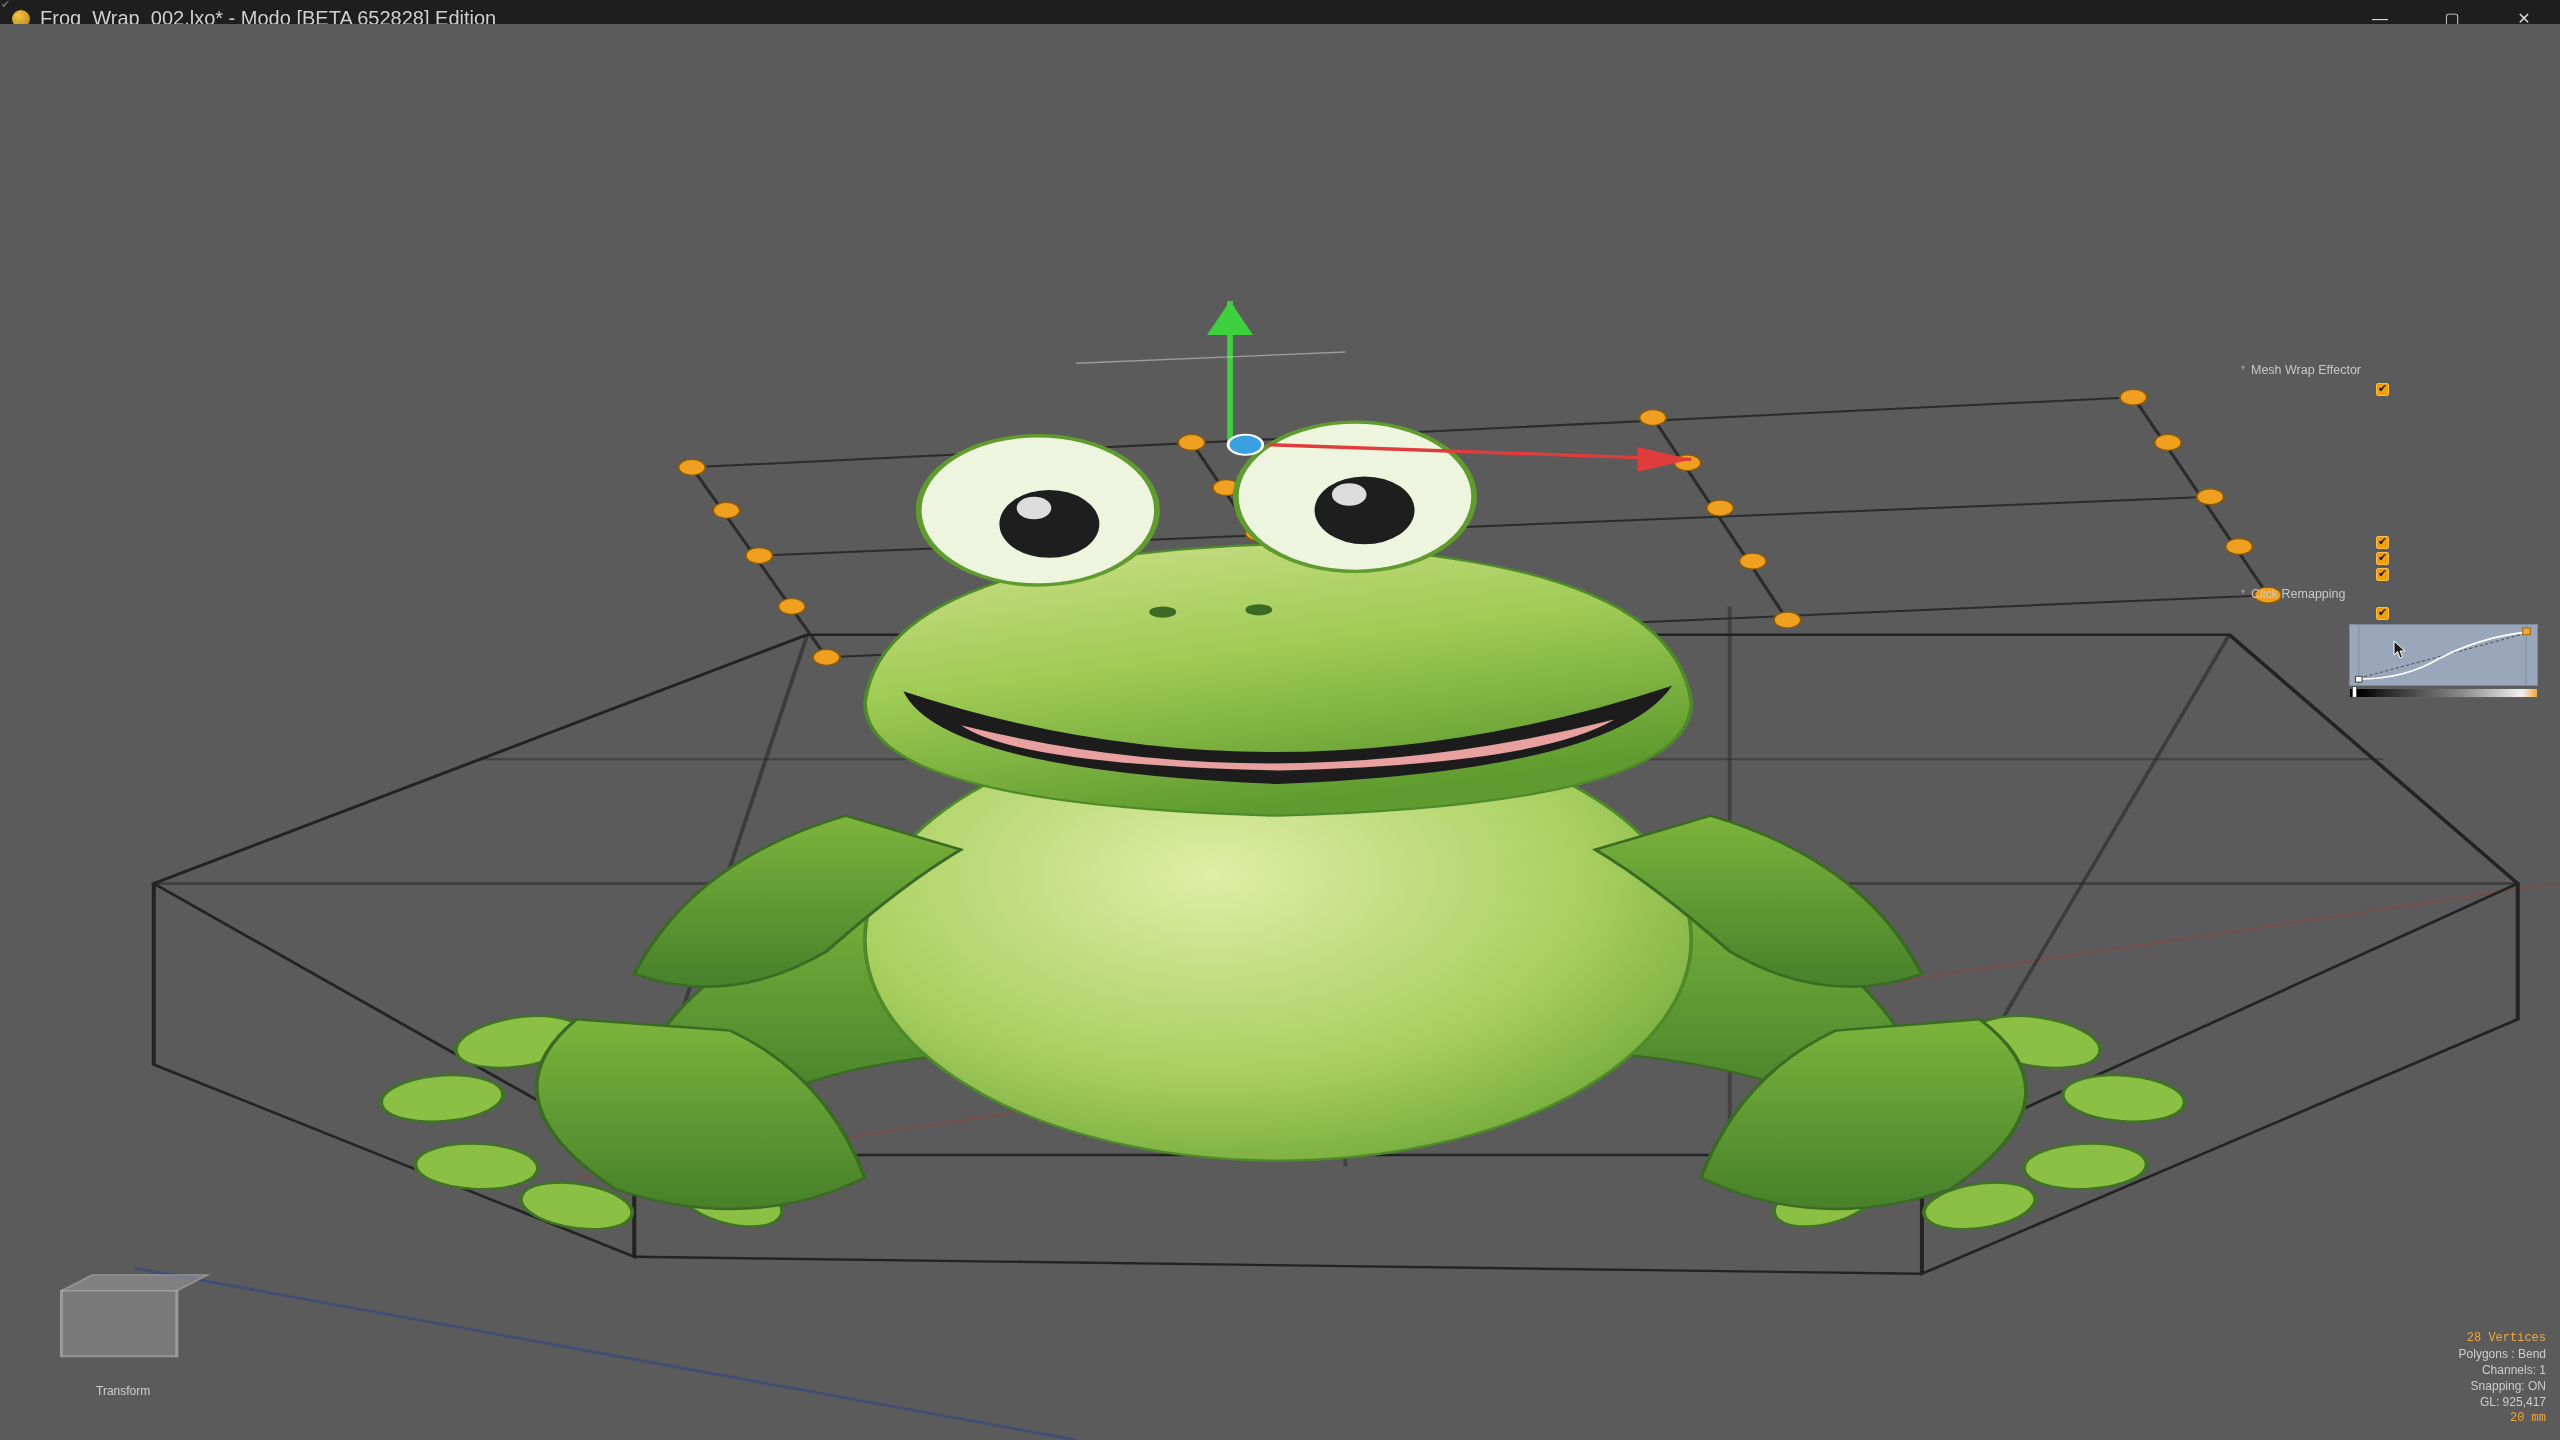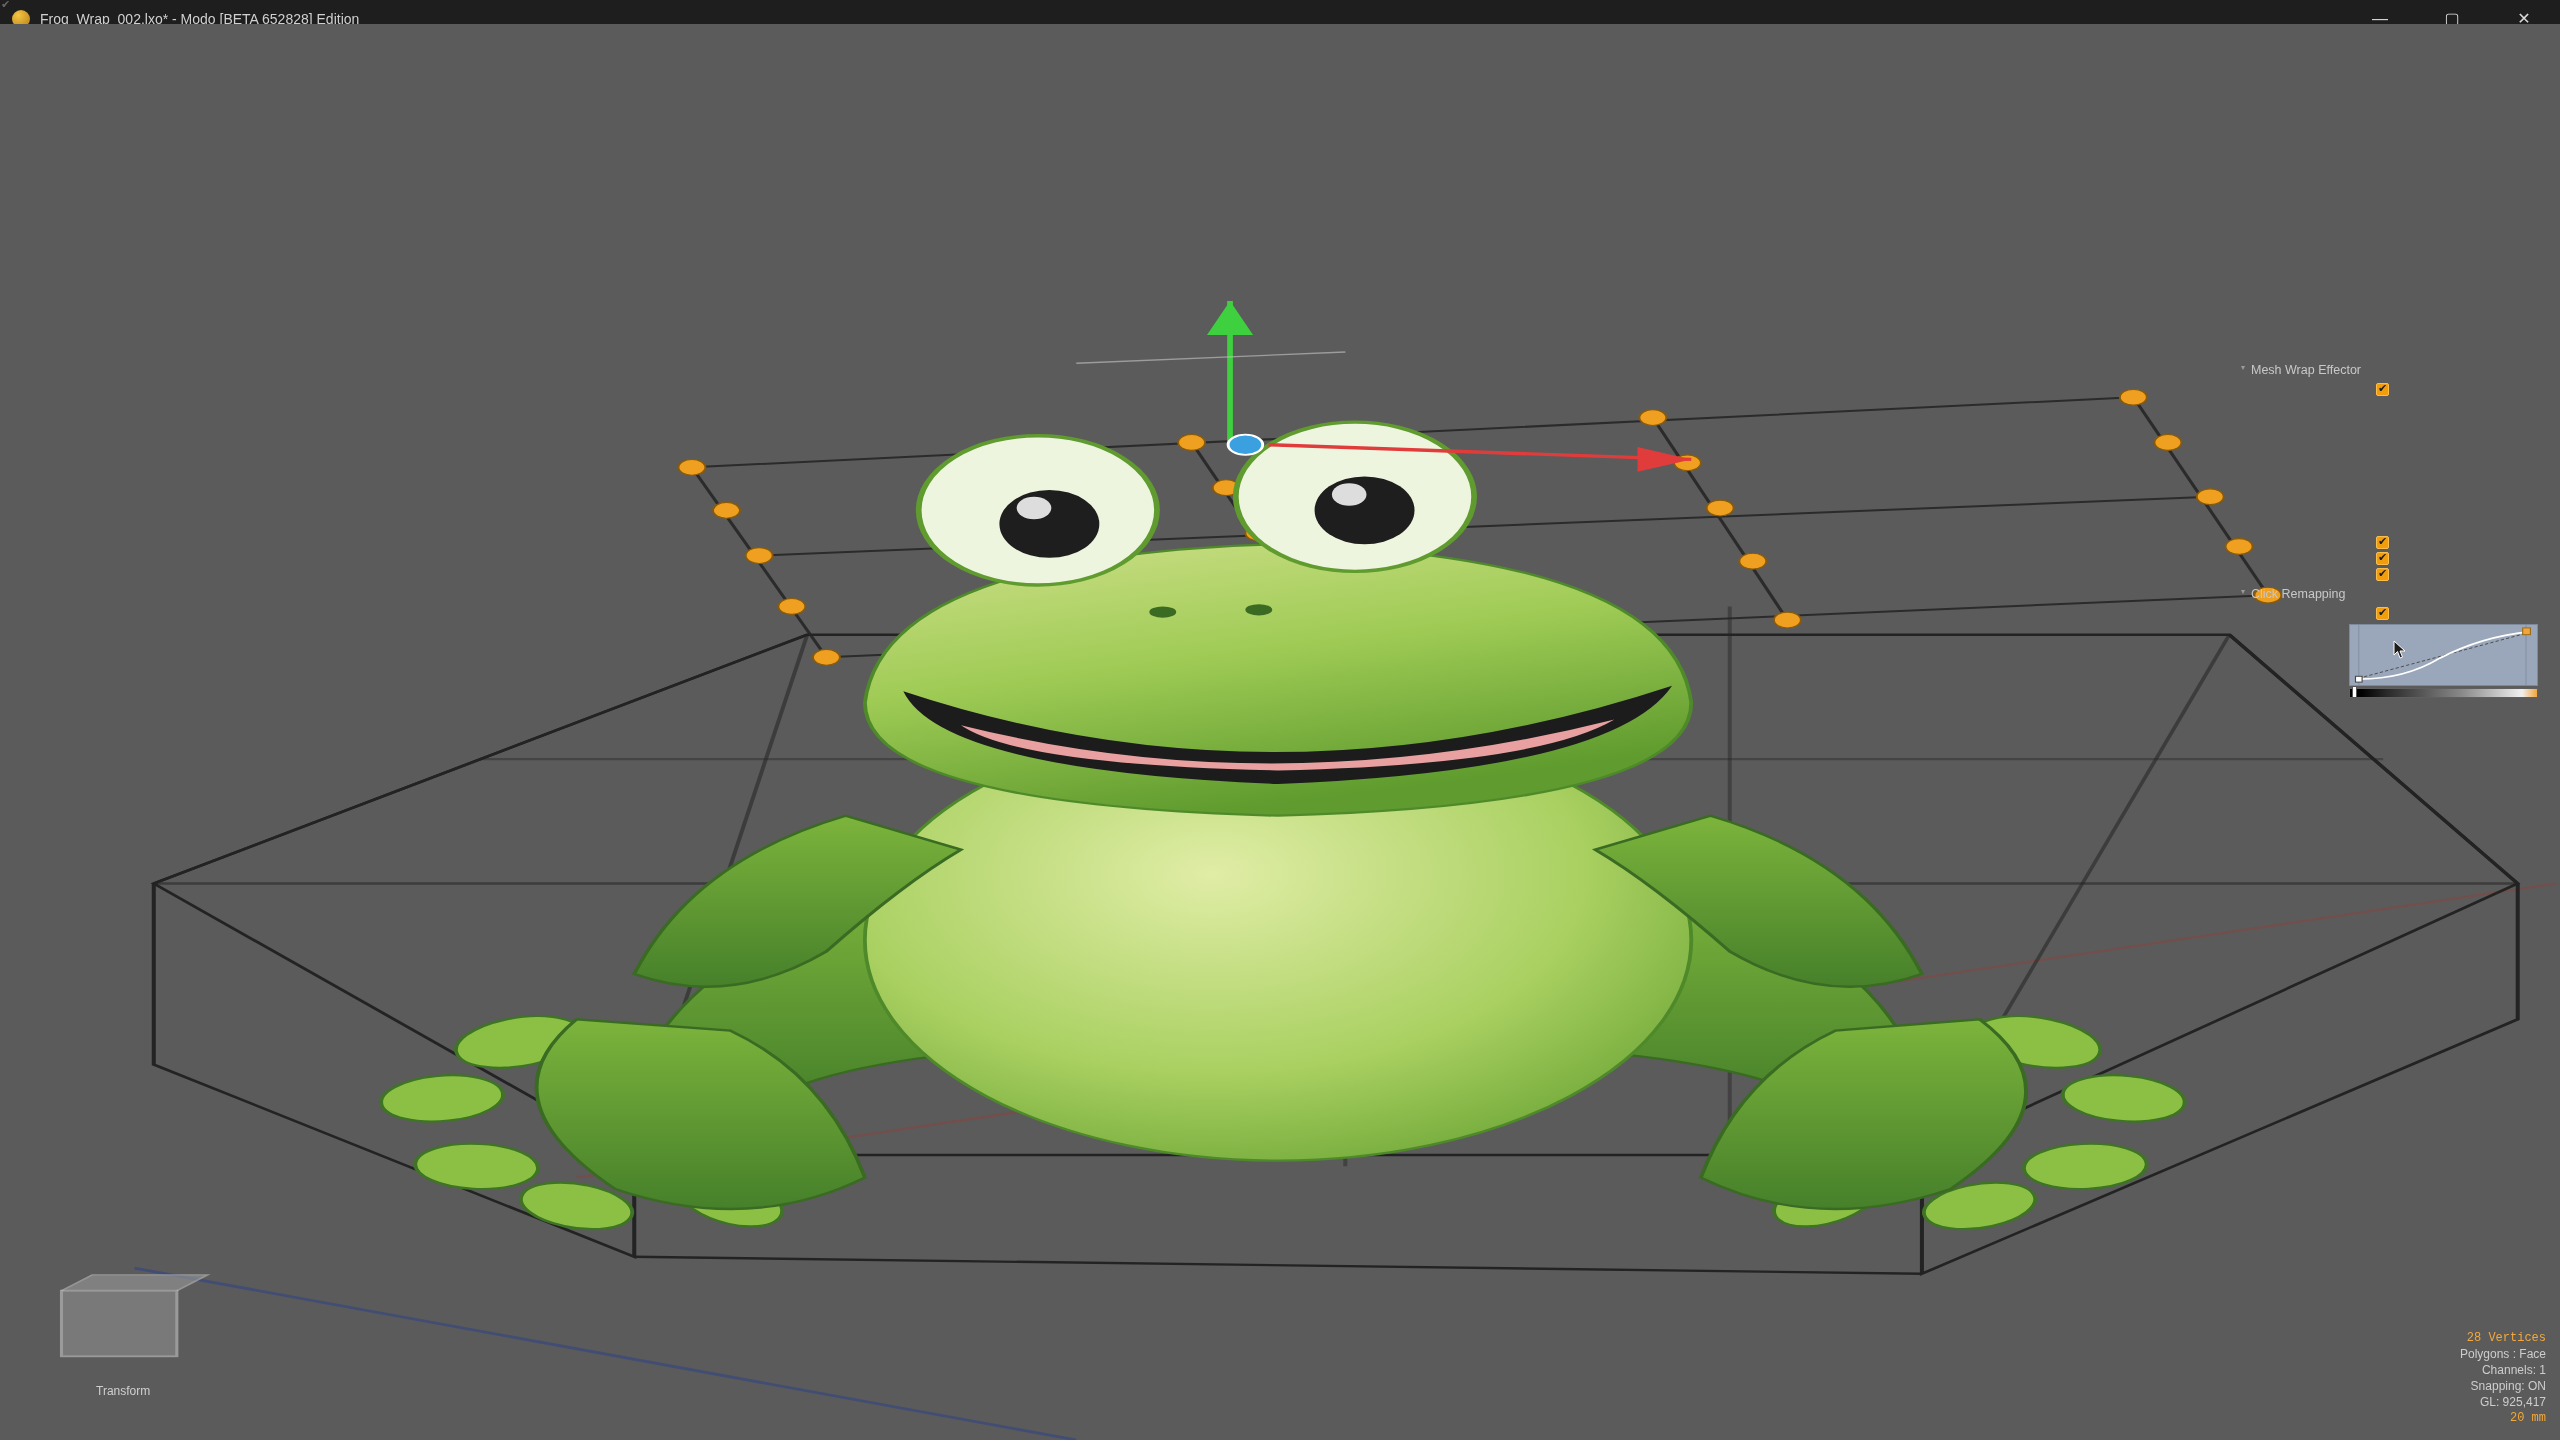--- a/index.html
+++ b/index.html
@@ -3,21 +3,21 @@
 <meta charset="utf-8">
 <style>
   * { box-sizing: border-box; margin:0; padding:0; }
   html,body { width:2560px; height:1440px; overflow:hidden; background:#3c3c3c;
     font-family:"Liberation Sans", sans-serif; color:#c8c8c8; font-size:15px; }
 
   
   #titlebar { height:37px; background:#1e1e1e; display:flex; align-items:center; }
   #titlebar .appicon { width:18px;height:18px;border-radius:50%;
     background:radial-gradient(circle at 35% 30%, #f5c542, #b07b15); margin:0 10px 0 12px; flex:0 0 auto;}
-  #titlebar .ttext { color:#d0d0d0; font-size:14px; white-space:nowrap;}
+  #titlebar .ttext { color:#d0d0d0; font-size:20px; white-space:nowrap;}
   #titlebar .spacer{flex:1}
   .wbtn{width:72px;height:37px;display:flex;align-items:center;justify-content:center;color:#d8d8d8;font-size:16px;}
 
   
   #menubar{height:22px;background:#2b2b2b;display:flex;align-items:center;position:relative;}
   #menubar .mi{padding:0 12px;font-size:13.5px;color:#bdbdbd;line-height:22px;height:22px;white-space:nowrap;}
   #modetabs{position:absolute;left:1106px;top:0;display:flex;align-items:flex-end;height:22px;}
   .mtab{padding:0 16px;height:20px;line-height:20px;font-size:13px;background:#3a3a3a;
     border:1px solid #4b4b4b;margin-right:3px;color:#c9c9c9;border-radius:2px 2px 0 0;}
   .mtab.active{background:#4a4a4a;color:#fff;border-bottom:2px solid #e8900c;}
@@ -1138,21 +1138,21 @@
         </g>
 
         <g transform="translate(32,1120)">
           <rect x="0" y="0" width="60" height="58" fill="#8a8a8a" stroke="#bdbdbd" stroke-width="1.6" opacity="0.65"></rect>
           <path d="M0 0 L16 -14 L76 -14 L60 0" fill="#9a9a9a" stroke="#bdbdbd" stroke-width="1.2" opacity="0.6"></path>
         </g>
       </svg>
       <div style="position:absolute;left:96px;bottom:42px;font-size:12px;color:#cfcfcf">Transform</div>
       <div id="stats">
           <div class="hl">28 Vertices</div>
-          <div>Polygons : Face</div>
+          <div>Polygons : Bend</div>
           <div>Channels: 1</div>
           <div>Snapping: ON</div>
           <div>GL: 925,417</div>
           <div class="hl">20 mm</div>
         </div>
     </div>
   </div>
 
   <div id="rightpanel">
     <div class="ptabs">

